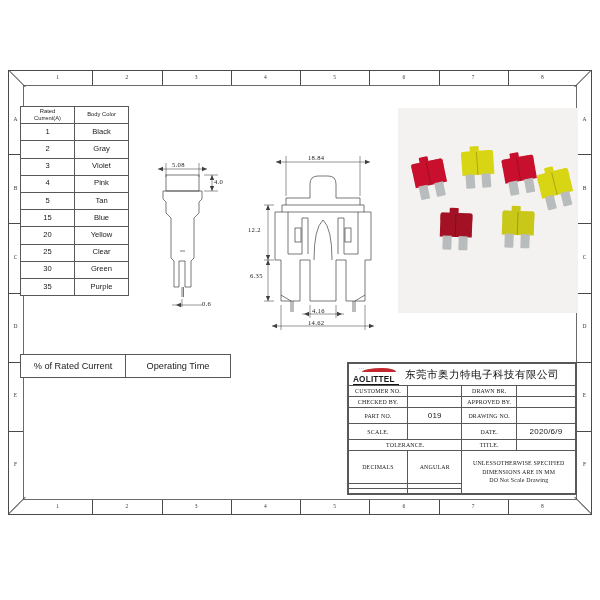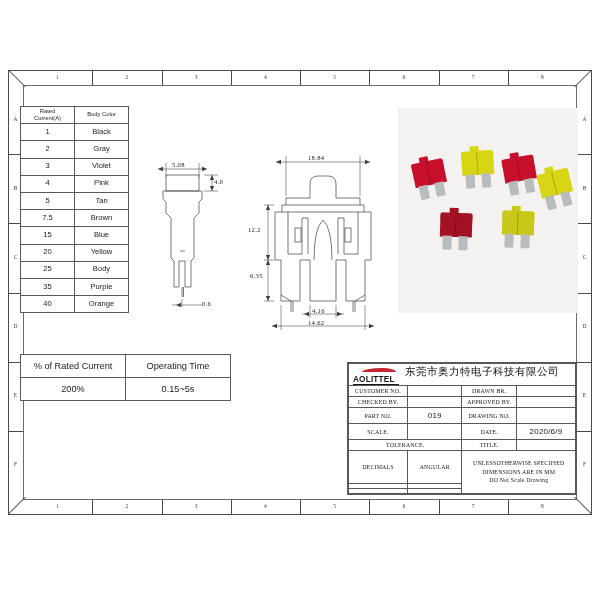--- a/index.html
+++ b/index.html
@@ -60,21 +60,21 @@
 
   
   #title-block{position:absolute;left:347px;top:362px;width:230px;height:133px;
                border:1px solid #585858;box-sizing:border-box;background:#fff;}
   #tb-table{width:100%;height:100%;border-collapse:collapse;table-layout:fixed;}
   #tb-table td{border:1px solid #585858;font-size:5.9px;color:#1a1a1a;
                font-family:"Liberation Serif", serif;text-align:center;
                padding:0;letter-spacing:.2px;}
   .tb-val{font-family:"Liberation Sans", sans-serif !important;font-size:8px !important;}
   .logo-cell{border:1px solid #585858;}
-  .logo-box{display:flex;gap:6px;padding-left:4px;}
+  .logo-box{display:flex;align-items:center;gap:6px;padding-left:4px;}
   .logo-mark{position:relative;width:46px;height:19px;flex:0 0 46px;}
   .logo-word{font-family:"Liberation Sans", sans-serif;font-size:8.2px;
              font-weight:700;letter-spacing:.2px;color:#15171a;
              position:absolute;left:0;bottom:0;}
   .logo-swoosh{position:absolute;left:9px;top:3px;width:34px;height:4px;
                background:#c1272d;border-radius:60% 40% 60% 40%/100% 100% 0 0;}
   .logo-rule{position:absolute;left:0;bottom:-1px;width:46px;height:1px;background:#15171a;}
   .logo-dots{position:absolute;left:6px;top:1px;font-size:5px;color:#444;}
   .cn-name{font-size:10.5px;color:#111;letter-spacing:.5px;
            font-family:Liberation Mono, monospace;}
@@ -181,58 +181,50 @@
         </tr>
         <tr>
           <td>4</td>
           <td>Pink</td>
         </tr>
         <tr>
           <td>5</td>
           <td>Tan</td>
         </tr>
         <tr>
-          <td>7.5</td>
-          <td>Brown</td>
-        </tr>
-        <tr>
           <td>15</td>
           <td>Blue</td>
         </tr>
         <tr>
           <td>20</td>
           <td>Yellow</td>
         </tr>
         <tr>
           <td>25</td>
-          <td>Body</td>
+          <td>Clear</td>
+        </tr>
+        <tr>
+          <td>30</td>
+          <td>Green</td>
         </tr>
         <tr>
           <td>35</td>
           <td>Purple</td>
-        </tr>
-        <tr>
-          <td>40</td>
-          <td>Orange</td>
         </tr>
       </tbody>
   </table>
 
   <table class="tbl" id="optime-table">
     <thead>
       <tr>
         <th>% of Rated Current</th>
         <th>Operating Time</th>
       </tr>
     </thead>
     <tbody id="optime-body">
-        <tr>
-          <td>200%</td>
-          <td>0.15~5s</td>
-        </tr>
       </tbody>
   </table>
 
   <div class="dwg" id="side-view" style="left:150px;top:155px;width:120px;height:180px;">
     <svg width="120" height="180" viewBox="0 0 120 180">
       <g fill="none" stroke="#3f3f3f" stroke-width="0.7">
         <rect x="16" y="20" width="33" height="16"></rect>
         <path d="M13 36 L52 36 L52 44 L49 47 L49 58 L44 63 L44 103 L41 106 L41 132
                  L35 132 L35 106 L29 106 L29 132 L24 132 L24 106 L21 103 L21 63
                  L16 58 L16 47 L13 44 Z"></path>

